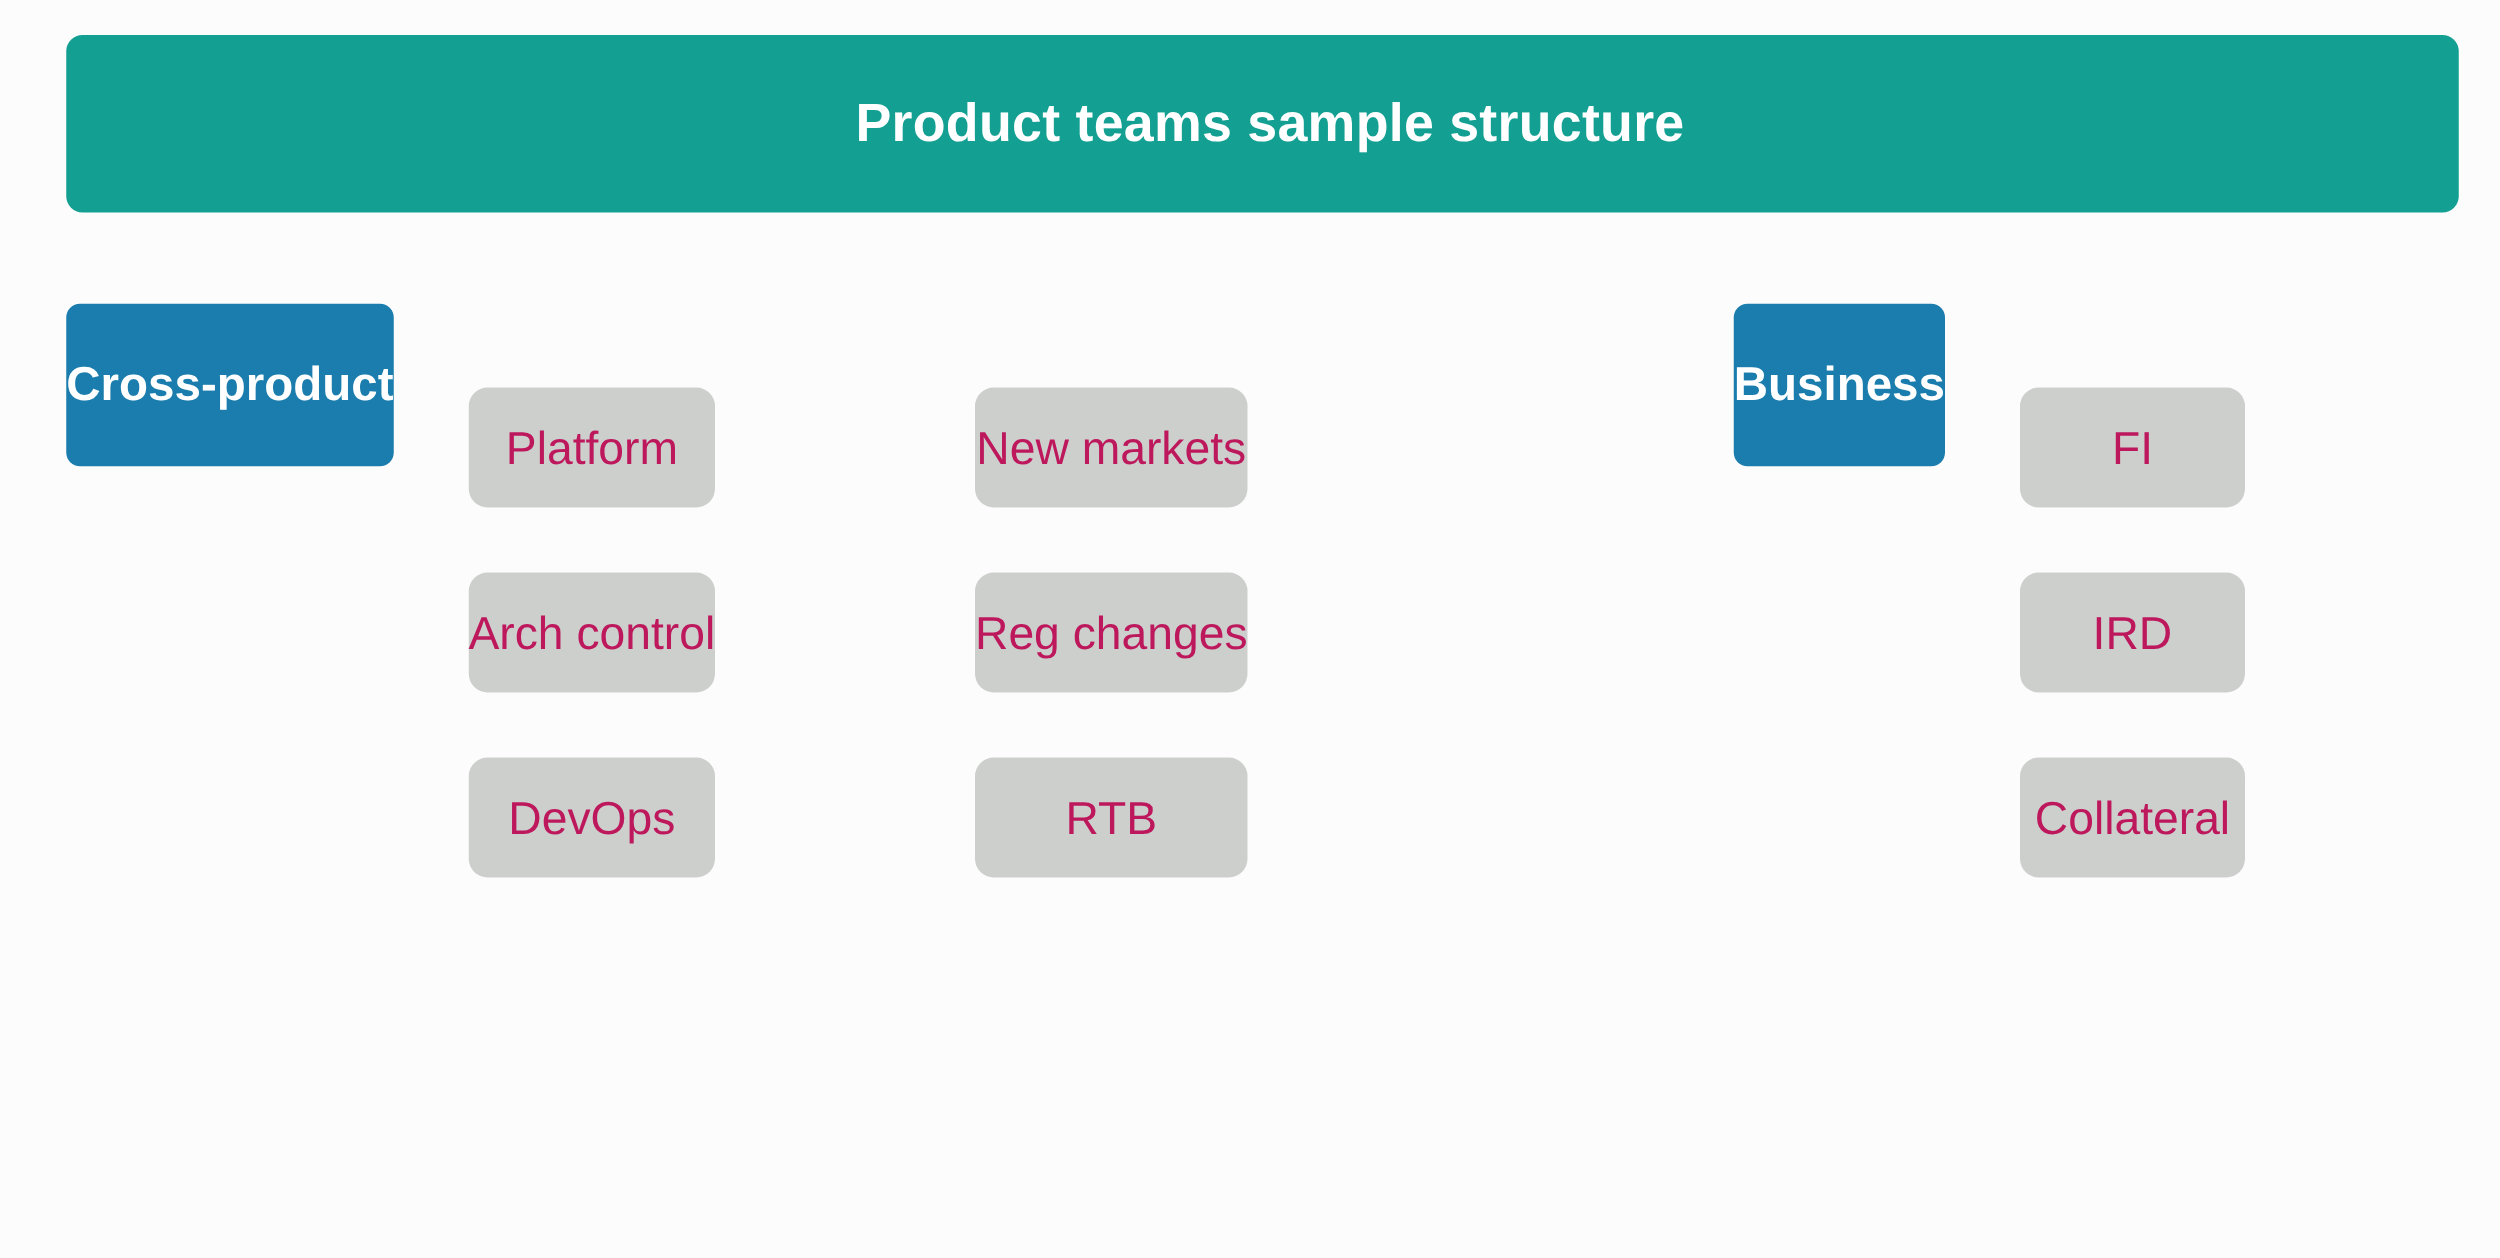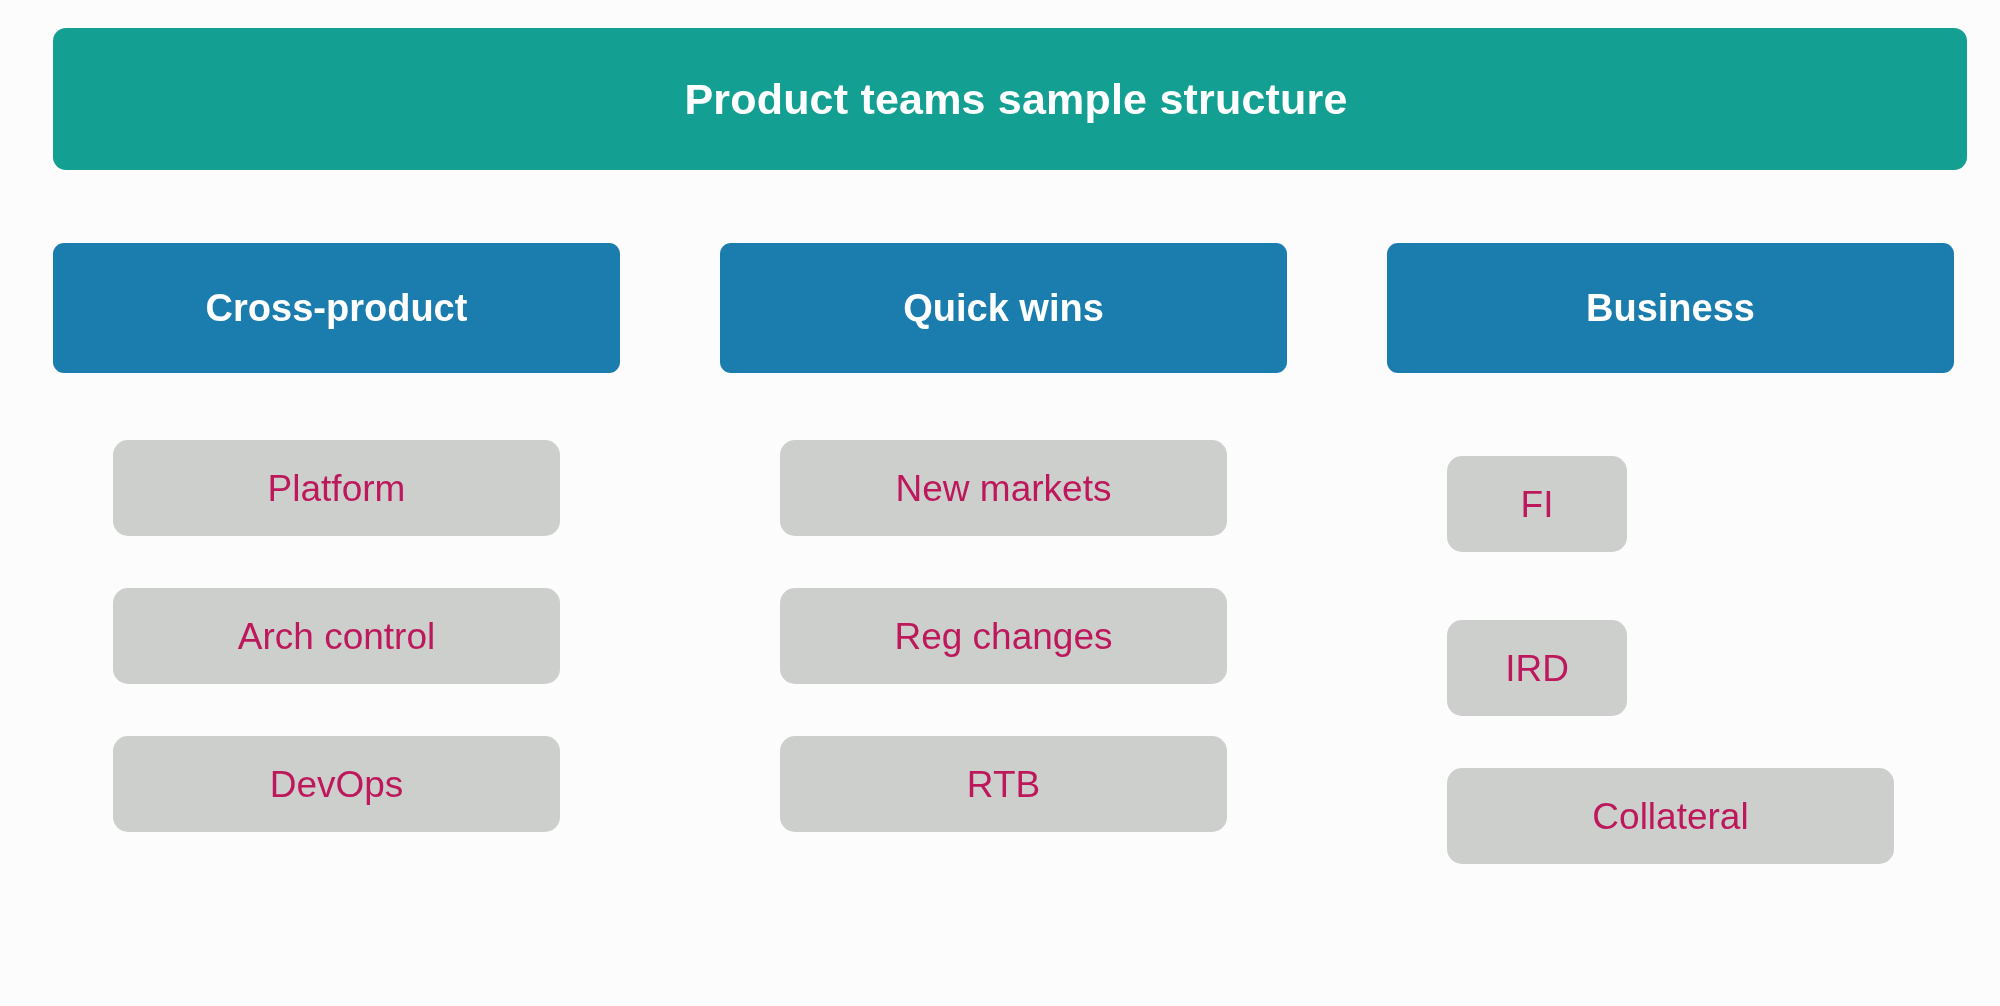--- a/index.html
+++ b/index.html
@@ -49,21 +49,21 @@
     left: 53px;
     top: 243px;
     width: 1902px;
     height: 740px;
     display: flex;
     gap: 100px;
   }
   .column {
     width: 567px;
     display: flex;
-    flex-direction: column;
+    flex-direction: row;
     align-items: stretch;
   }
 
   .col-header {
     height: 130px;
     background: #1a7dad;
     border-radius: 11px;
     display: flex;
     align-items: center;
     justify-content: center;
@@ -95,21 +95,20 @@
     border-radius: 15px;
     height: 96px;
     display: flex;
     align-items: center;
     justify-content: center;
     flex: 1 1 0;
     min-width: 0;
   }
   .item-box.narrow {
     flex: 0 0 180px;
-    margin-top: 16px;
   }
   .item-label {
     color: #be185d;
     font-size: 37px;
     font-weight: normal;
     text-align: center;
     line-height: 1;
     white-space: nowrap;
   }
 </style>
@@ -140,23 +139,20 @@
             </div>
           </div>
           <div class="item-row">
             <div class="item-box">
               <div class="item-label">DevOps</div>
             </div>
           </div>
         </div>
       </div>
       <div class="column">
-        <div class="col-header">
-          <div class="col-header-label">Quick wins</div>
-        </div>
         <div class="col-items">
           <div class="item-row">
             <div class="item-box">
               <div class="item-label">New markets</div>
             </div>
           </div>
           <div class="item-row">
             <div class="item-box">
               <div class="item-label">Reg changes</div>
             </div>

